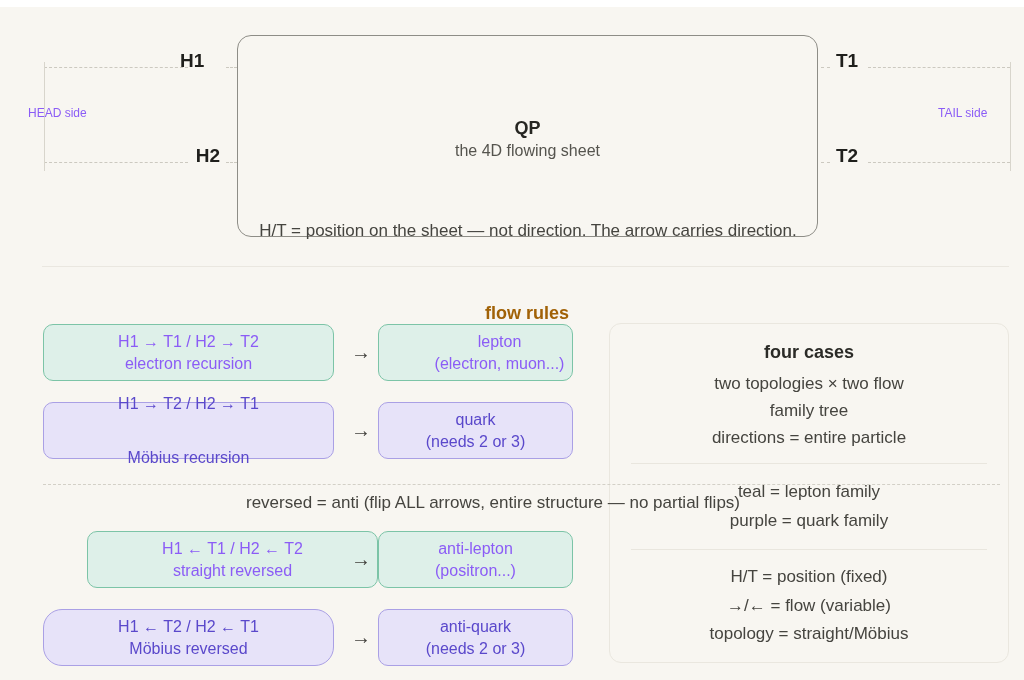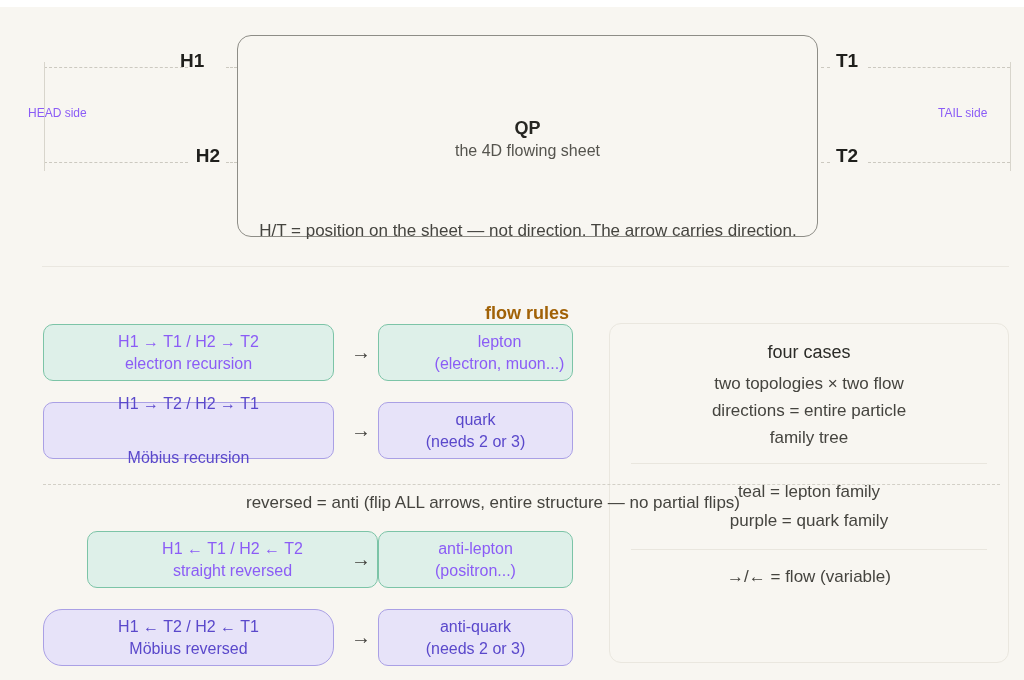--- a/index.html
+++ b/index.html
@@ -59,21 +59,21 @@
     font-size:17px;color:#45443f;z-index:6;
   }
 
   
   .panel{
     left:609px;top:323px;width:400px;height:340px;box-sizing:border-box;
     border:1px solid #eae7df;border-radius:12px;
     display:flex;flex-direction:column;align-items:center;
     padding-top:16px;z-index:1;
   }
-  .panel-title{font-size:18px;font-weight:400;color:#2b2b27;line-height:24px;}
+  .panel-title{font-size:18px;font-weight:700;color:#2b2b27;line-height:24px;}
   .panel-text{font-size:17px;color:#45443f;text-align:center;}
   .panel-intro{margin-top:6px;line-height:27px;}
   .panel-div{width:356px;height:0;border-top:1px solid #e9e6de;}
   .pd1{margin-top:12px;}
   .panel-legend{margin-top:13px;line-height:29px;}
   .pd2{margin-top:14px;}
   .panel-key{margin-top:13px;line-height:28.5px;}
 </style>
 </head>
 <body>
@@ -131,31 +131,33 @@
 <div class="abs row-arrow" style="left:348px;top:419px;">→</div>
 <div class="abs result-box purple" style="left:378px;top:402px;">
   <div>quark</div>
   <div>(needs 2 or 3)</div>
 </div>
 
 <div class="abs panel">
   <div class="panel-title">four cases</div>
   <div class="panel-text panel-intro">
     <div>two topologies × two flow</div>
+    <div>family tree</div>
     <div>directions = entire particle</div>
-    <div>family tree</div>
   </div>
   <div class="panel-div pd1"></div>
   <div class="panel-text panel-legend">
     <div>teal = lepton family</div>
     <div>purple = quark family</div>
   </div>
   <div class="panel-div pd2"></div>
   <div class="panel-text panel-key">
+    <div>H/T = position (fixed)</div>
     <div>→/← = flow (variable)</div>
+    <div>topology = straight/Möbius</div>
   </div>
 </div>
 
 <div class="abs dash-sep"></div>
 <div class="abs reversed-note">reversed = anti (flip ALL arrows, entire structure — no partial flips)</div>
 
 <div class="abs rule-box teal" style="left:43px;top:531px;margin-left:44px;">
   <div>H1 ← T1 / H2 ← T2</div>
   <div>straight reversed</div>
 </div>

